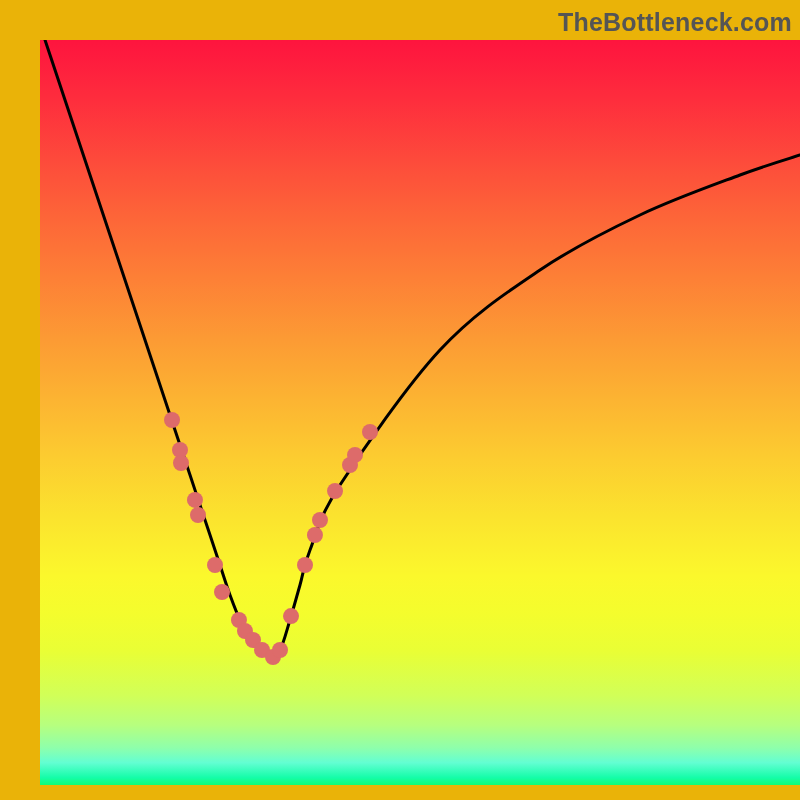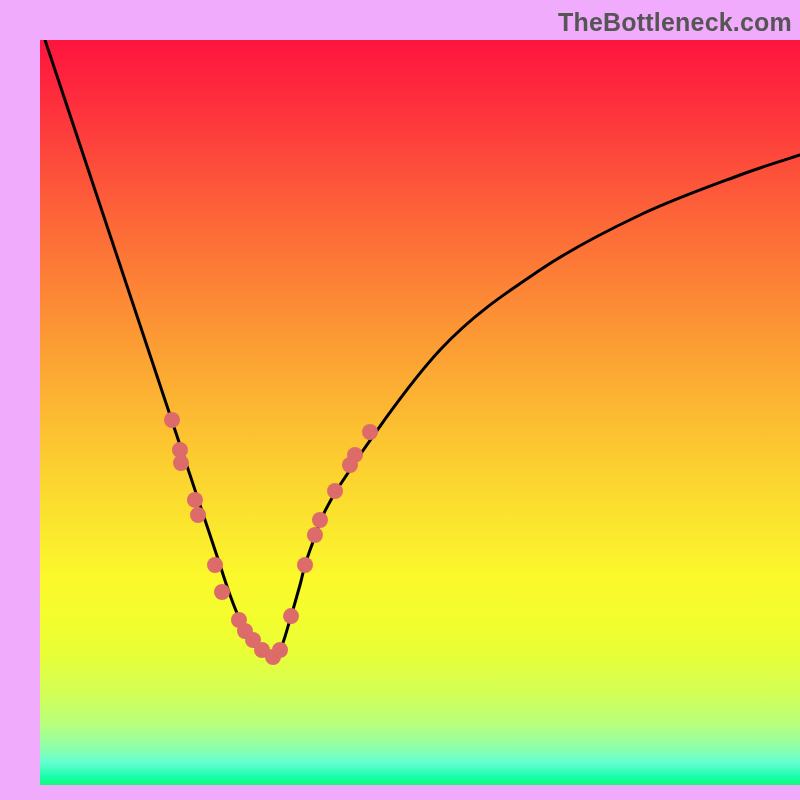--- a/index.html
+++ b/index.html
@@ -8,21 +8,21 @@
     width: 800px;
     height: 800px;
     overflow: hidden;
     background: #000;
     font-family: Arial, Helvetica, sans-serif;
   }
   .frame {
     position: relative;
     width: 800px;
     height: 800px;
-    background: #f0abfc;
+    background: #eab308;
   }
   .plot-area {
     position: absolute;
     left: 40px;
     top: 40px;
     width: 760px;
     height: 745px;
     background: linear-gradient(to bottom,
       #fe143e 0%,
       #fe2d3d 8%,

